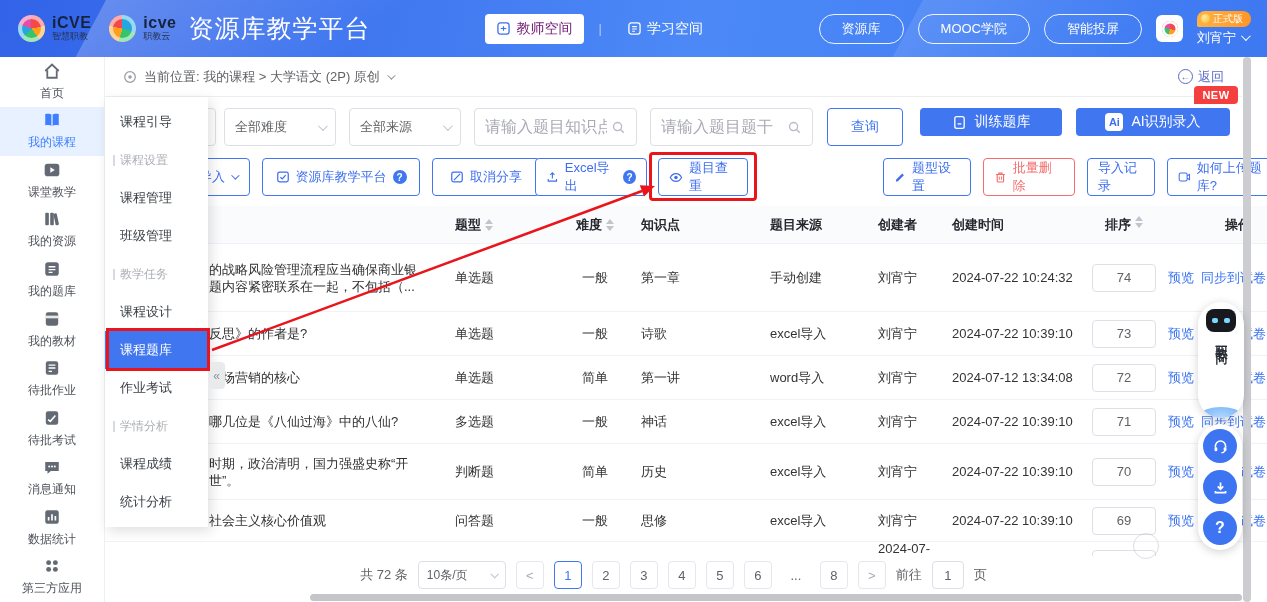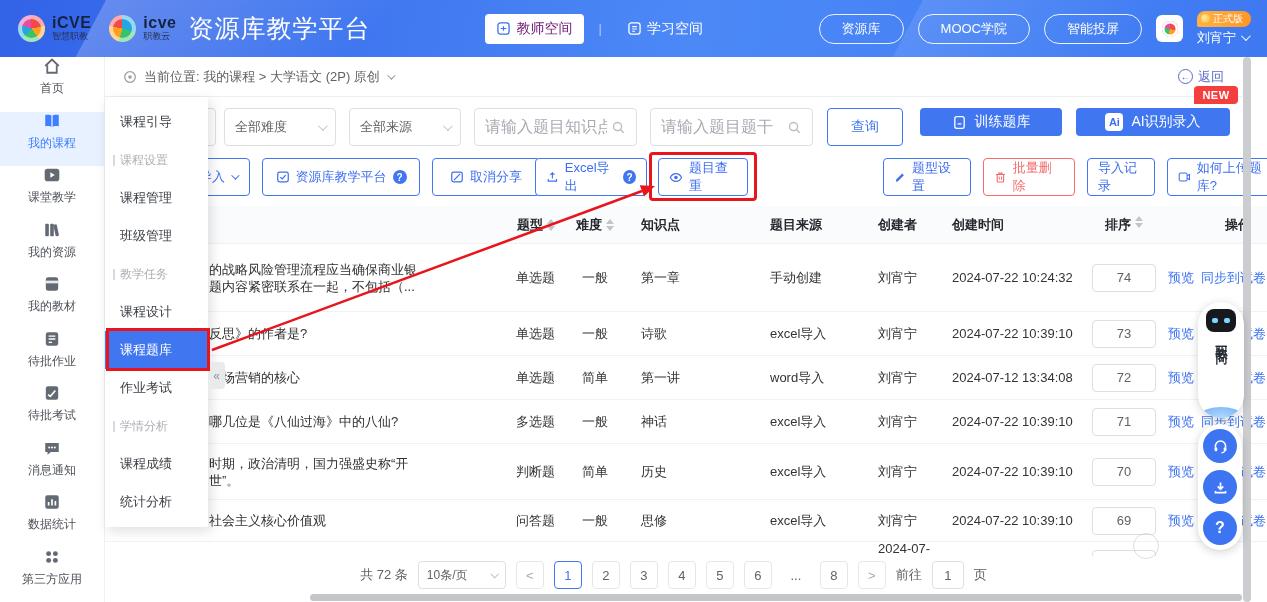--- a/index.html
+++ b/index.html
@@ -35,21 +35,21 @@
 .user-block{display:flex;flex-direction:column;align-items:flex-start;gap:2px}
 .ver-badge{display:flex;align-items:center;gap:3px;background:linear-gradient(90deg,#FFB243,#FF9625);
   border-radius:9px 9px 9px 2px;padding:1px 8px 1px 4px;font-size:10px;color:#fff}
 .medal{width:9px;height:9px;border-radius:50%;background:radial-gradient(circle at 35% 35%,#FFE9A8,#F7C948 70%,#D99B1C)}
 .user-name{font-size:13px;color:#fff;display:flex;align-items:center;gap:5px;cursor:pointer}
 .chev{display:inline-block;width:7px;height:7px;border-right:1.6px solid currentColor;border-bottom:1.6px solid currentColor;
   transform:rotate(45deg) translateY(-2px)}
 
 #sidebar{position:absolute;left:0;top:57px;width:105px;height:545px;background:#fff;border-right:1px solid #EFF0F2;z-index:15;
   display:flex;flex-direction:column}
-.side-item{flex:1;display:flex;flex-direction:column;align-items:center;justify-content:flex-start;gap:5px;
+.side-item{flex:1;display:flex;flex-direction:column;align-items:center;justify-content:center;gap:5px;
   font-size:12px;color:#4E5259;cursor:pointer}
 .side-item svg{width:18px;height:18px;color:#646A73}
 .side-item.active{background:#E8F1FF;color:#3D7FFF}
 .side-item.active svg{color:#3D7FFF}
 
 #breadcrumb{position:absolute;left:105px;top:57px;width:1137px;height:40px;background:#fff;border-bottom:1px solid #EDEEF0;
   display:flex;align-items:center;padding:0 18px;color:#606266;z-index:10}
 #breadcrumb .loc-icon{margin-right:7px;display:flex}
 #breadcrumb .crumb{cursor:pointer;display:flex;align-items:center;gap:7px}
 #breadcrumb .chev{color:#909399;width:6px;height:6px}
@@ -76,21 +76,21 @@
 .tbtn{position:absolute;top:158px;height:38px;border:1px solid #4077F1;border-radius:4px;background:#fff;color:#3D6EF0;
   font-size:13px;display:flex;align-items:center;justify-content:center;gap:6px;cursor:pointer;padding:0 10px}
 .tbtn.red{border-color:#F56C6C;color:#F56C6C}
 .qmark{width:14px;height:14px;border-radius:50%;background:#4077F1;color:#fff;font-size:10px;font-weight:bold;
   display:inline-flex;align-items:center;justify-content:center}
 
 #table-zone{position:absolute;left:105px;top:206px;width:1162px;height:350px;overflow:hidden;z-index:1}
 .trow{display:flex;align-items:center;border-bottom:1px solid #F0F2F5;background:#fff}
 .trow.head{height:38px;background:#FAFBFC;font-weight:bold;color:#24272E}
 .c-stem{flex:0 0 350px;padding-left:104px;color:#303133;line-height:17px;white-space:pre-line;overflow:hidden}
-.c-type{flex:0 0 100px;text-align:right}
+.c-type{flex:0 0 100px;text-align:left}
 .c-diff{flex:0 0 80px;text-align:center}
 .c-know{flex:0 0 125px;padding-left:6px}
 .c-src{flex:0 0 108px;padding-left:10px}
 .c-crt{flex:0 0 74px;padding-left:10px}
 .c-time{flex:0 0 140px;padding-left:10px}
 .c-ord{flex:0 0 84px;display:flex;justify-content:center}
 .c-ops{flex:1 1 auto;padding-left:2px;white-space:nowrap;display:flex;align-items:center;gap:7px}
 .trow.head .c-ops{justify-content:flex-end;padding-right:16px}
 .sortcol{display:inline-flex;flex-direction:column;gap:2px;margin-left:4px;vertical-align:middle}
 .sortcol b{width:0;height:0;border-left:4px solid transparent;border-right:4px solid transparent}
@@ -228,20 +228,27 @@
         </svg>
       <span>课堂教学</span>
     </div>
     <div class="side-item">
       <svg viewBox="0 0 16 16">
           <rect x="2" y="2.5" width="3.2" height="11" rx="0.8" fill="currentColor"></rect>
           <rect x="6.4" y="2.5" width="3.2" height="11" rx="0.8" fill="currentColor"></rect>
           <rect x="10.2" y="3" width="3" height="10.5" rx="0.8" transform="rotate(-12 11.7 8.2)" fill="currentColor"></rect>
         </svg>
       <span>我的资源</span>
+    </div>
+    <div class="side-item">
+      <svg viewBox="0 0 16 16">
+          <rect x="2" y="2" width="12" height="12" rx="2.5" fill="currentColor"></rect>
+          <path d="M5 6h6M5 8.5h6M5 11h3.5" stroke="#fff" stroke-width="1.2"></path>
+        </svg>
+      <span>我的题库</span>
     </div>
     <div class="side-item">
       <svg viewBox="0 0 16 16">
           <rect x="2.5" y="2" width="11" height="12" rx="2" fill="currentColor"></rect>
           <rect x="2.5" y="5" width="11" height="2.4" fill="#fff" opacity=".85"></rect>
         </svg>
       <span>我的教材</span>
     </div>
     <div class="side-item">
       <svg viewBox="0 0 16 16">

